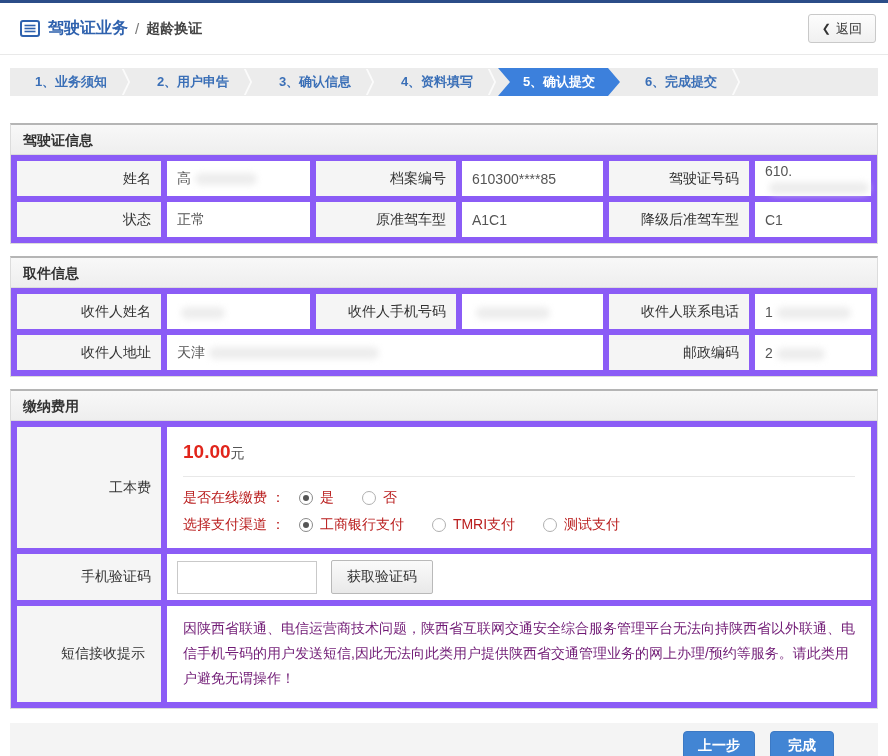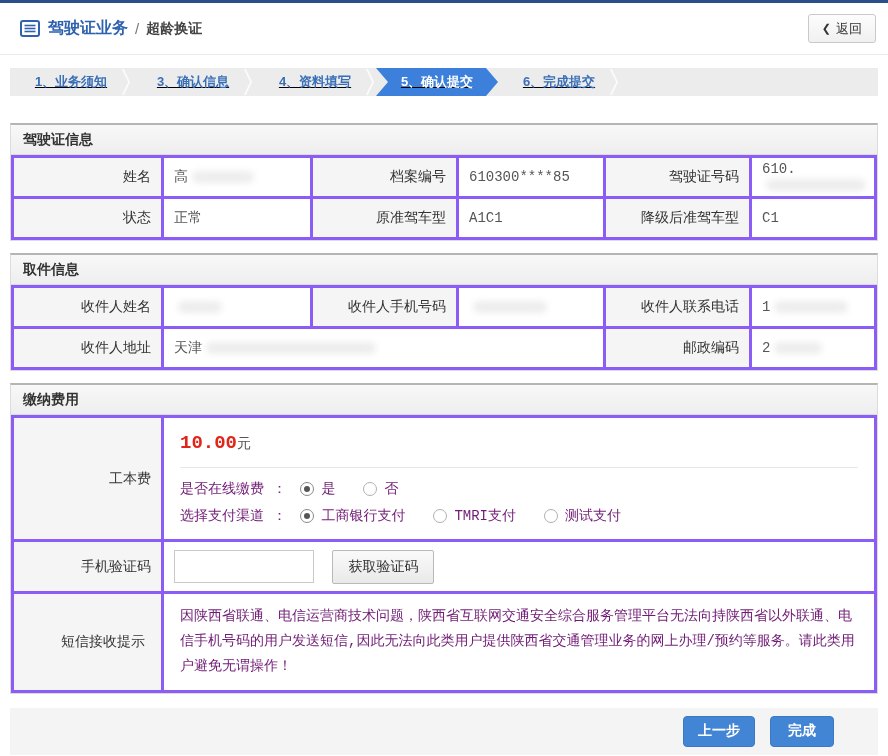--- a/index.html
+++ b/index.html
@@ -10,46 +10,46 @@
   .topline { height:3px; background:#2b4d88; }
 
   .header { height:52px; display:flex; align-items:center; padding:0 12px 0 20px; border-bottom:1px solid #e9e9e9; background:#fff; }
   .hicon { width:20px; height:17px; margin-right:8px; flex:0 0 auto; }
   .htitle { color:#2f62ae; font-size:16px; font-weight:bold; }
   .hsep { color:#777; margin:0 7px; font-size:15px; }
   .hsub { color:#444; font-size:14px; font-weight:bold; }
   .back-btn { margin-left:auto; height:29px; padding:0 13px; background:linear-gradient(#fdfdfd,#f0f0f0); border:1px solid #c9c9c9; border-radius:3px; font-size:13px; color:#333; display:flex; align-items:center; gap:5px; cursor:pointer; font-family:inherit; }
   .back-chevron { font-size:11px; color:#333; font-weight:bold; }
 
-  .steps { margin:13px 10px 0; height:28px; background:#ececec; display:flex;text-decoration:underline; }
+  .steps { margin:13px 10px 0; height:28px; background:#ececec; display:flex; }
   .step { width:122px; line-height:28px; text-align:center; font-size:13px; font-weight:bold; color:#3a6fb7; position:relative; cursor:pointer; }
   .step::before { content:''; position:absolute; right:5px; top:1px; height:13px; width:2px; background:#fbfbfb; transform:skewX(26deg); }
   .step::after  { content:''; position:absolute; right:5px; bottom:1px; height:13px; width:2px; background:#fbfbfb; transform:skewX(-26deg); }
   .step.checked { background:#3c80dc; color:#fff;
     clip-path:polygon(0 0, calc(100% - 12px) 0, 100% 50%, calc(100% - 12px) 100%, 0 100%, 12px 50%); }
   .step.checked::before, .step.checked::after { display:none; }
   .steps-filler { flex:1; }
 
-  .panel { margin:12px 10px; border:1px solid #dcdcdc; border-top:2px solid #b5b5b5;font-family:Liberation Mono, monospace; }
+  .panel { margin:12px 10px; border:1px solid #dcdcdc; border-top:2px solid #b5b5b5; }
   .panel.first { margin-top:27px; }
   .panel.gap { margin-top:12px; }
   .panel-title { height:30px; line-height:30px; padding:0 12px; background:linear-gradient(#f8f8f8,#eeeeee); border-bottom:1px solid #dcdcdc; font-size:14px; font-weight:bold; color:#333; }
   table { width:100%; border-collapse:collapse; table-layout:fixed; }
-  td { border:3px solid #8b5cf6; height:41px; font-size:14px; padding:0 10px; vertical-align:middle; }
+  td { border:6px solid #8b5cf6; height:41px; font-size:14px; padding:0 10px; vertical-align:middle; }
   td.lbl { background:#f5f5f5; text-align:right; color:#333; }
   td.val { background:#fff; color:#555; text-align:left; }
 
   .redact { display:inline-block; height:12px; border-radius:6px; background:#ededed; filter:blur(3px); vertical-align:middle; margin-left:4px; }
 
   .fee-cell { padding:14px 16px; }
   .amount { color:#e1251b; font-size:19px; font-weight:bold; }
   .unit { color:#555; font-size:14px; }
   .fee-note { color:#e1251b; font-size:13px; margin-left:6px; }
   .fee-divider { border-bottom:1px solid #e8e8e8; margin:13px 0 12px; }
-  .radio-row { display:flex; align-items:center; color:#701a75; font-size:14px; margin-top:9px; }
+  .radio-row { display:flex; align-items:center; color:#b91c1c; font-size:14px; margin-top:9px; }
   .radio-q { margin-right:14px; }
   .radio-opt { display:flex; align-items:center; margin-right:28px; cursor:pointer; }
   .radio { width:14px; height:14px; border:1px solid #b0b0b0; border-radius:50%; background:#fff; display:inline-block; position:relative; margin-right:7px; flex:0 0 auto; }
   .radio.checked { border-color:#8a8a8a; }
   .radio.checked::after { content:''; position:absolute; left:3px; top:3px; width:6px; height:6px; border-radius:50%; background:#555; }
 
   td.tall { height:122px; }
   td.fee-row { height:44px; }
   td.code-row { height:52px; }
   .code-input { width:140px; height:33px; border:1px solid #c9c9c9; padding:0 8px; font-size:14px; font-family:inherit; vertical-align:middle; }
@@ -77,20 +77,21 @@
     <span class="hsep">/</span>
     <span class="hsub">超龄换证</span>
     <button class="back-btn">
       <span class="back-chevron">❮</span>
       <span>返回</span>
     </button>
   </div>
 
   <div class="steps">
     <div class="step">1、业务须知</div>
+    <div class="step">2、用户申告</div>
     <div class="step">3、确认信息</div>
     <div class="step">4、资料填写</div>
     <div class="step checked">5、确认提交</div>
     <div class="step">6、完成提交</div>
     <div class="steps-filler"></div>
   </div>
 
   <div class="panel first">
     <div class="panel-title">驾驶证信息</div>
     <table>

